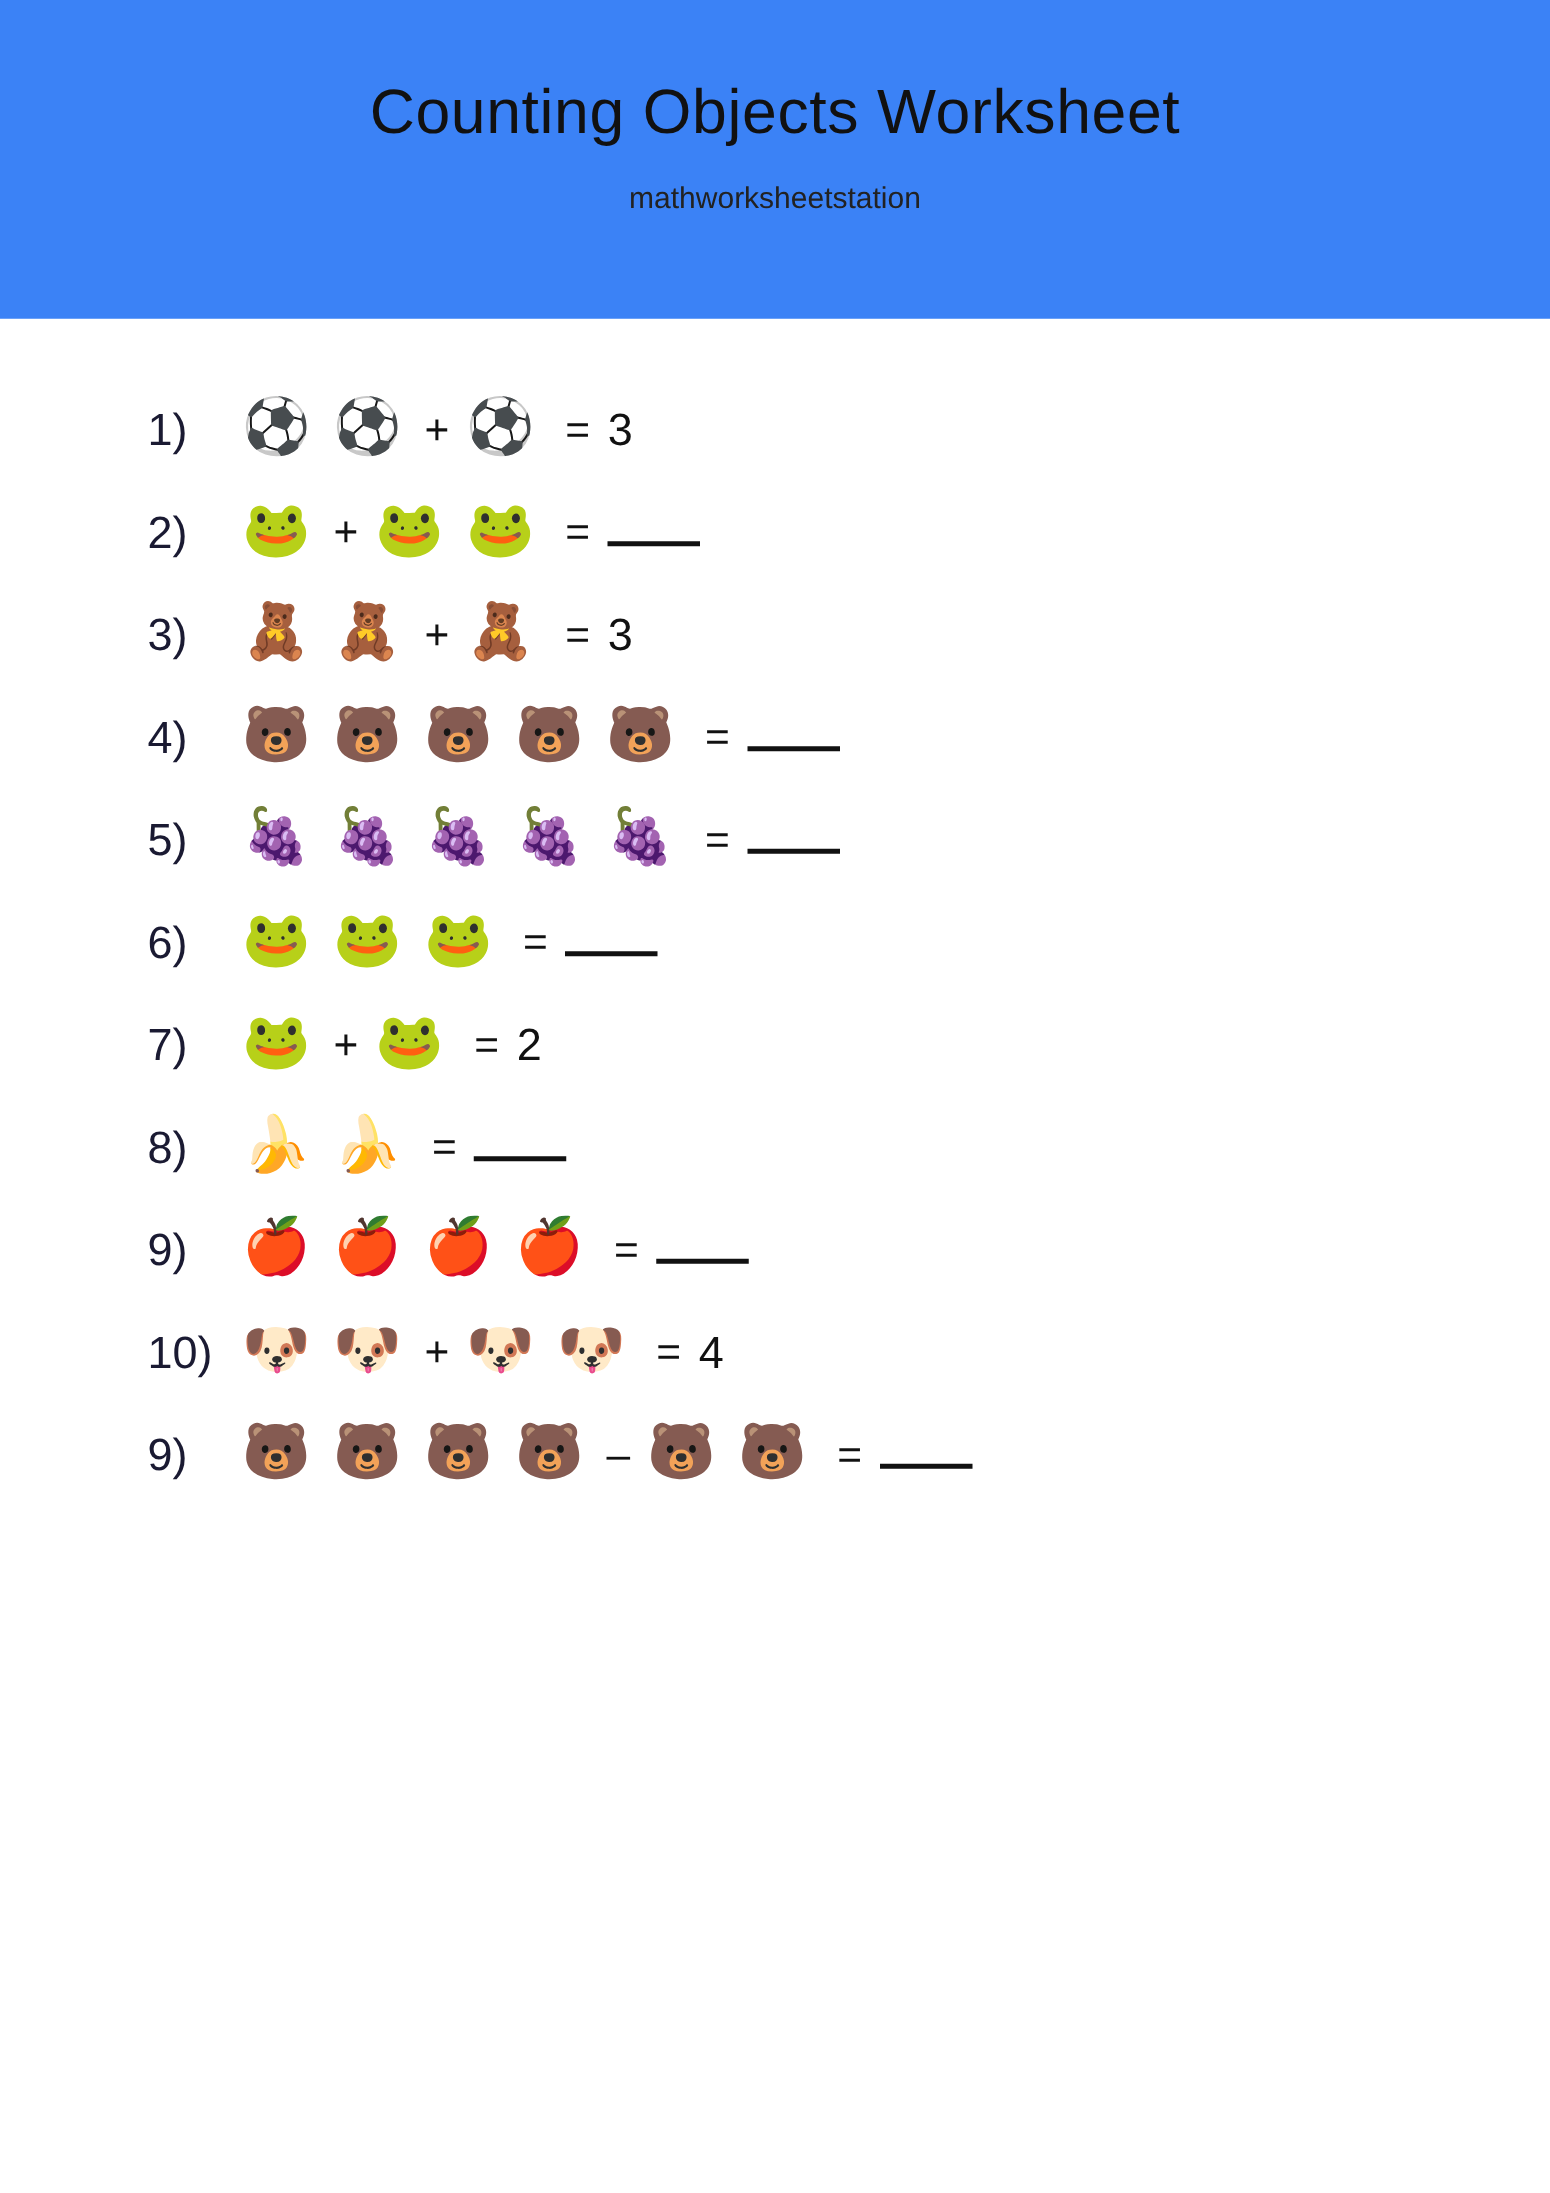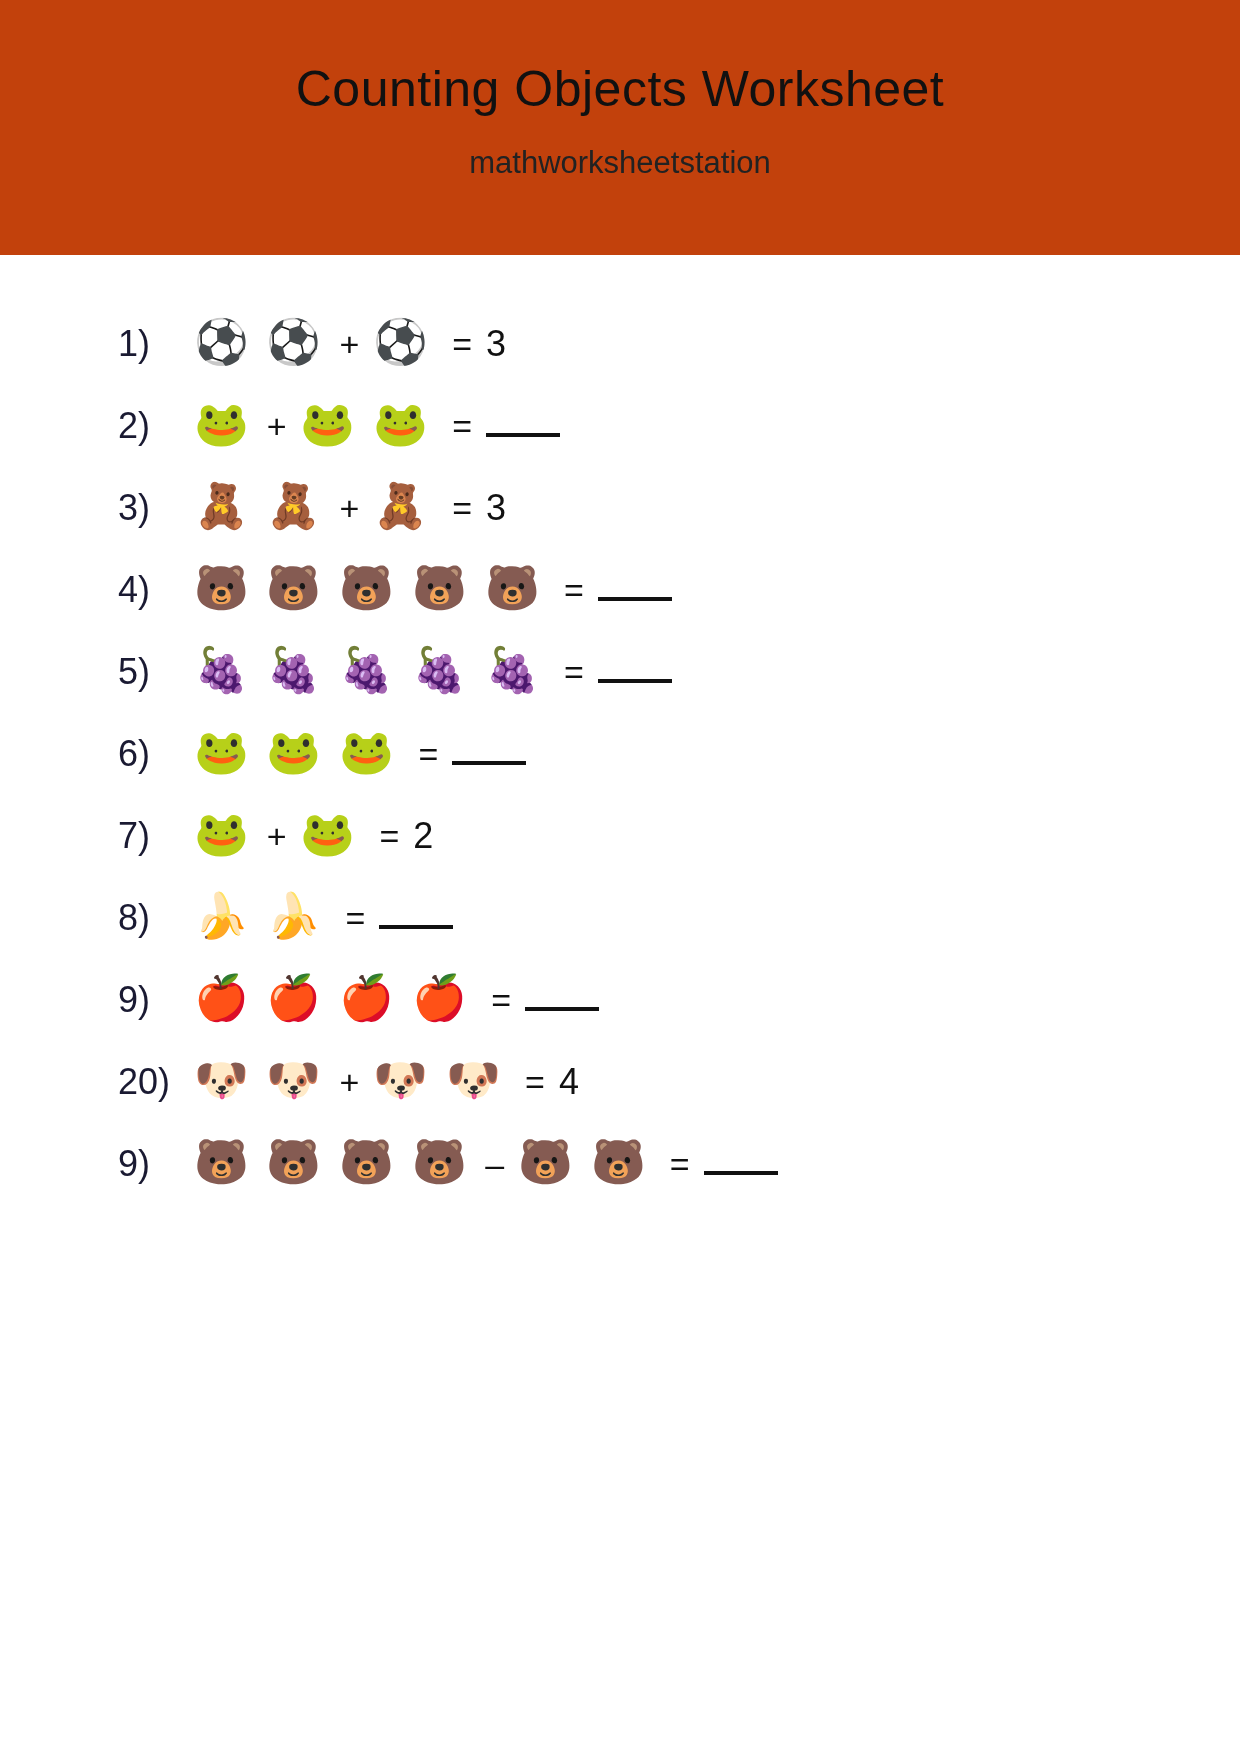--- a/index.html
+++ b/index.html
@@ -8,37 +8,37 @@
   }
   body {
     width: 1240px;
     height: 1754px;
     background: #ffffff;
     font-family: "Liberation Sans", sans-serif;
     color: #1a1a1a;
     overflow: hidden;
   }
   .header {
-    background: #c2410c;
+    background: #3b82f6;
     width: 100%;
     height: 255px;
     box-sizing: border-box;
     padding-top: 62px;
     text-align: center;
   }
   .title {
     font-size: 50px;
     font-weight: 400;
     color: #111111;
     letter-spacing: 0.5px;
     line-height: 1.1;
     margin: 0;
   }
   .subtitle {
-    font-size: 31px;
+    font-size: 24px;
     color: #222222;
     margin-top: 28px;
   }
   .sheet {
     padding: 48px 0 0 0;
   }
   .rows {
     margin-left: 118px;
   }
   .row {
@@ -194,21 +194,21 @@
         <span class="items">
           <span class="glyph c-navy">🍎</span>
           <span class="glyph c-navy">🍎</span>
           <span class="glyph c-navy">🍎</span>
           <span class="glyph c-navy">🍎</span>
           <span class="eq">=</span>
           <span class="blank"></span>
         </span>
       </div>
       <div class="row">
-        <span class="num">20)</span>
+        <span class="num">10)</span>
         <span class="items">
           <span class="glyph c-navy">🐶</span>
           <span class="glyph c-navy">🐶</span>
           <span class="op">+</span>
           <span class="glyph c-navy">🐶</span>
           <span class="glyph c-navy">🐶</span>
           <span class="eq">=</span>
           <span class="answer">4</span>
         </span>
       </div>

